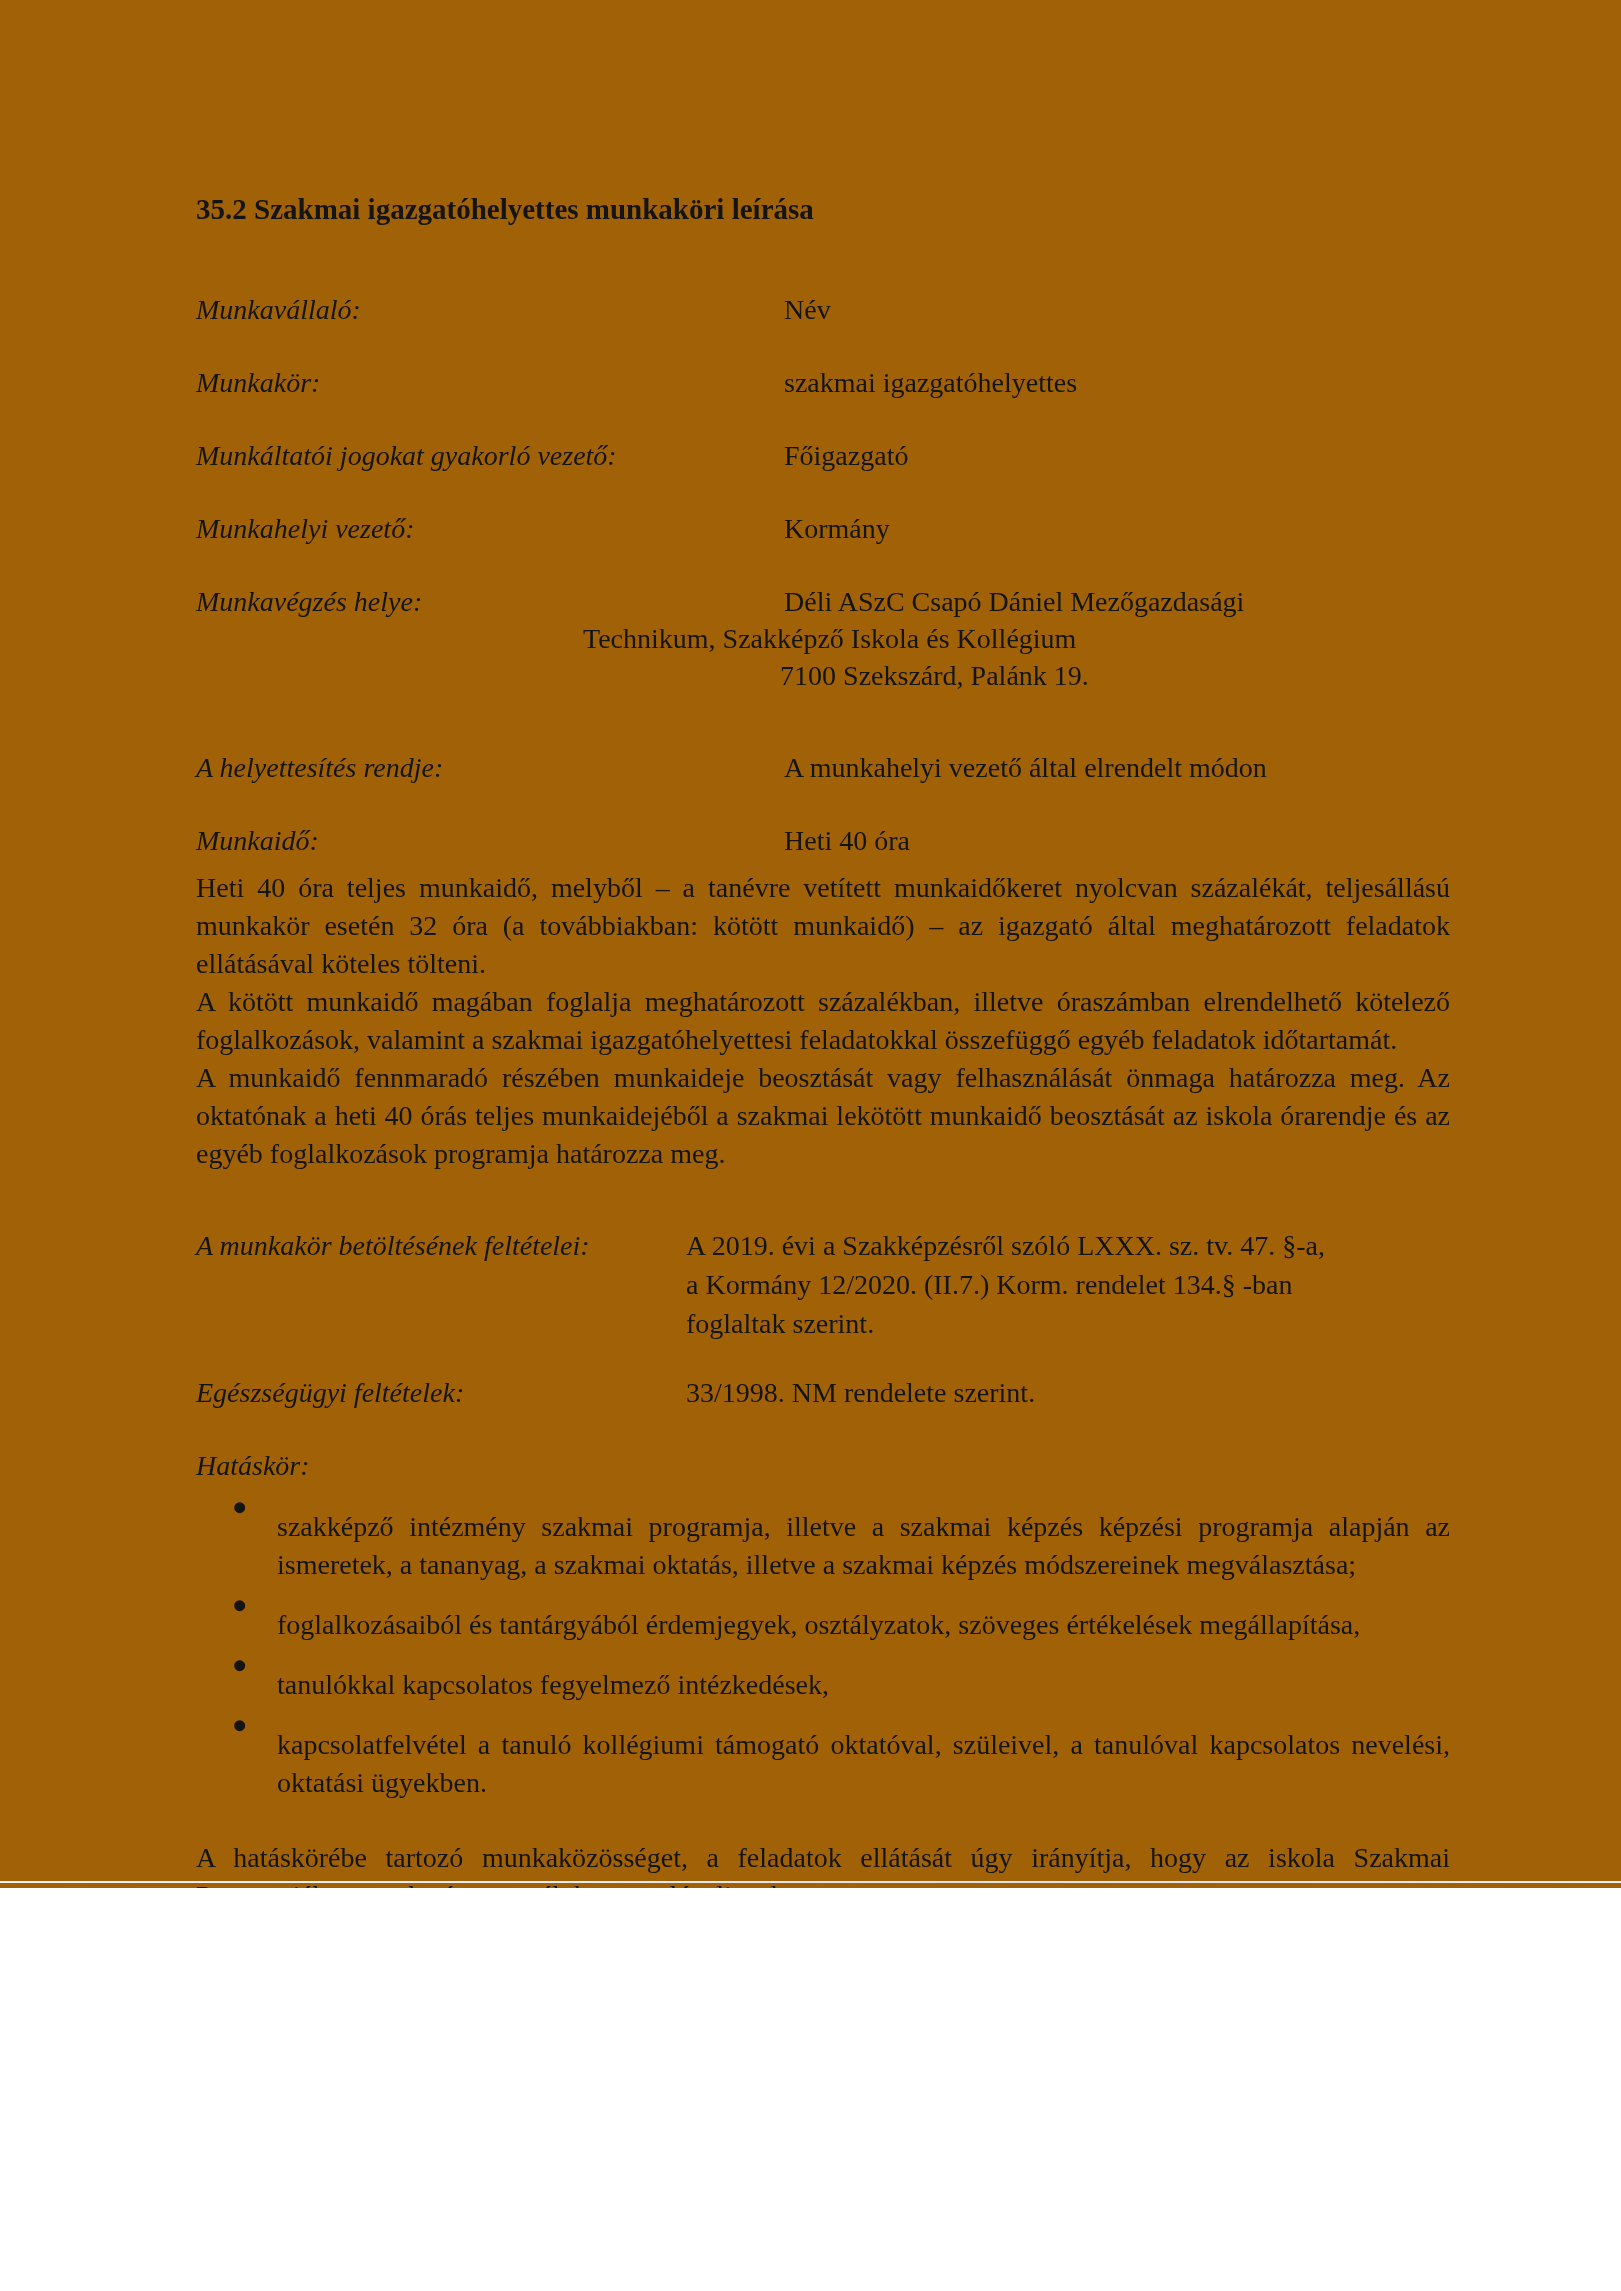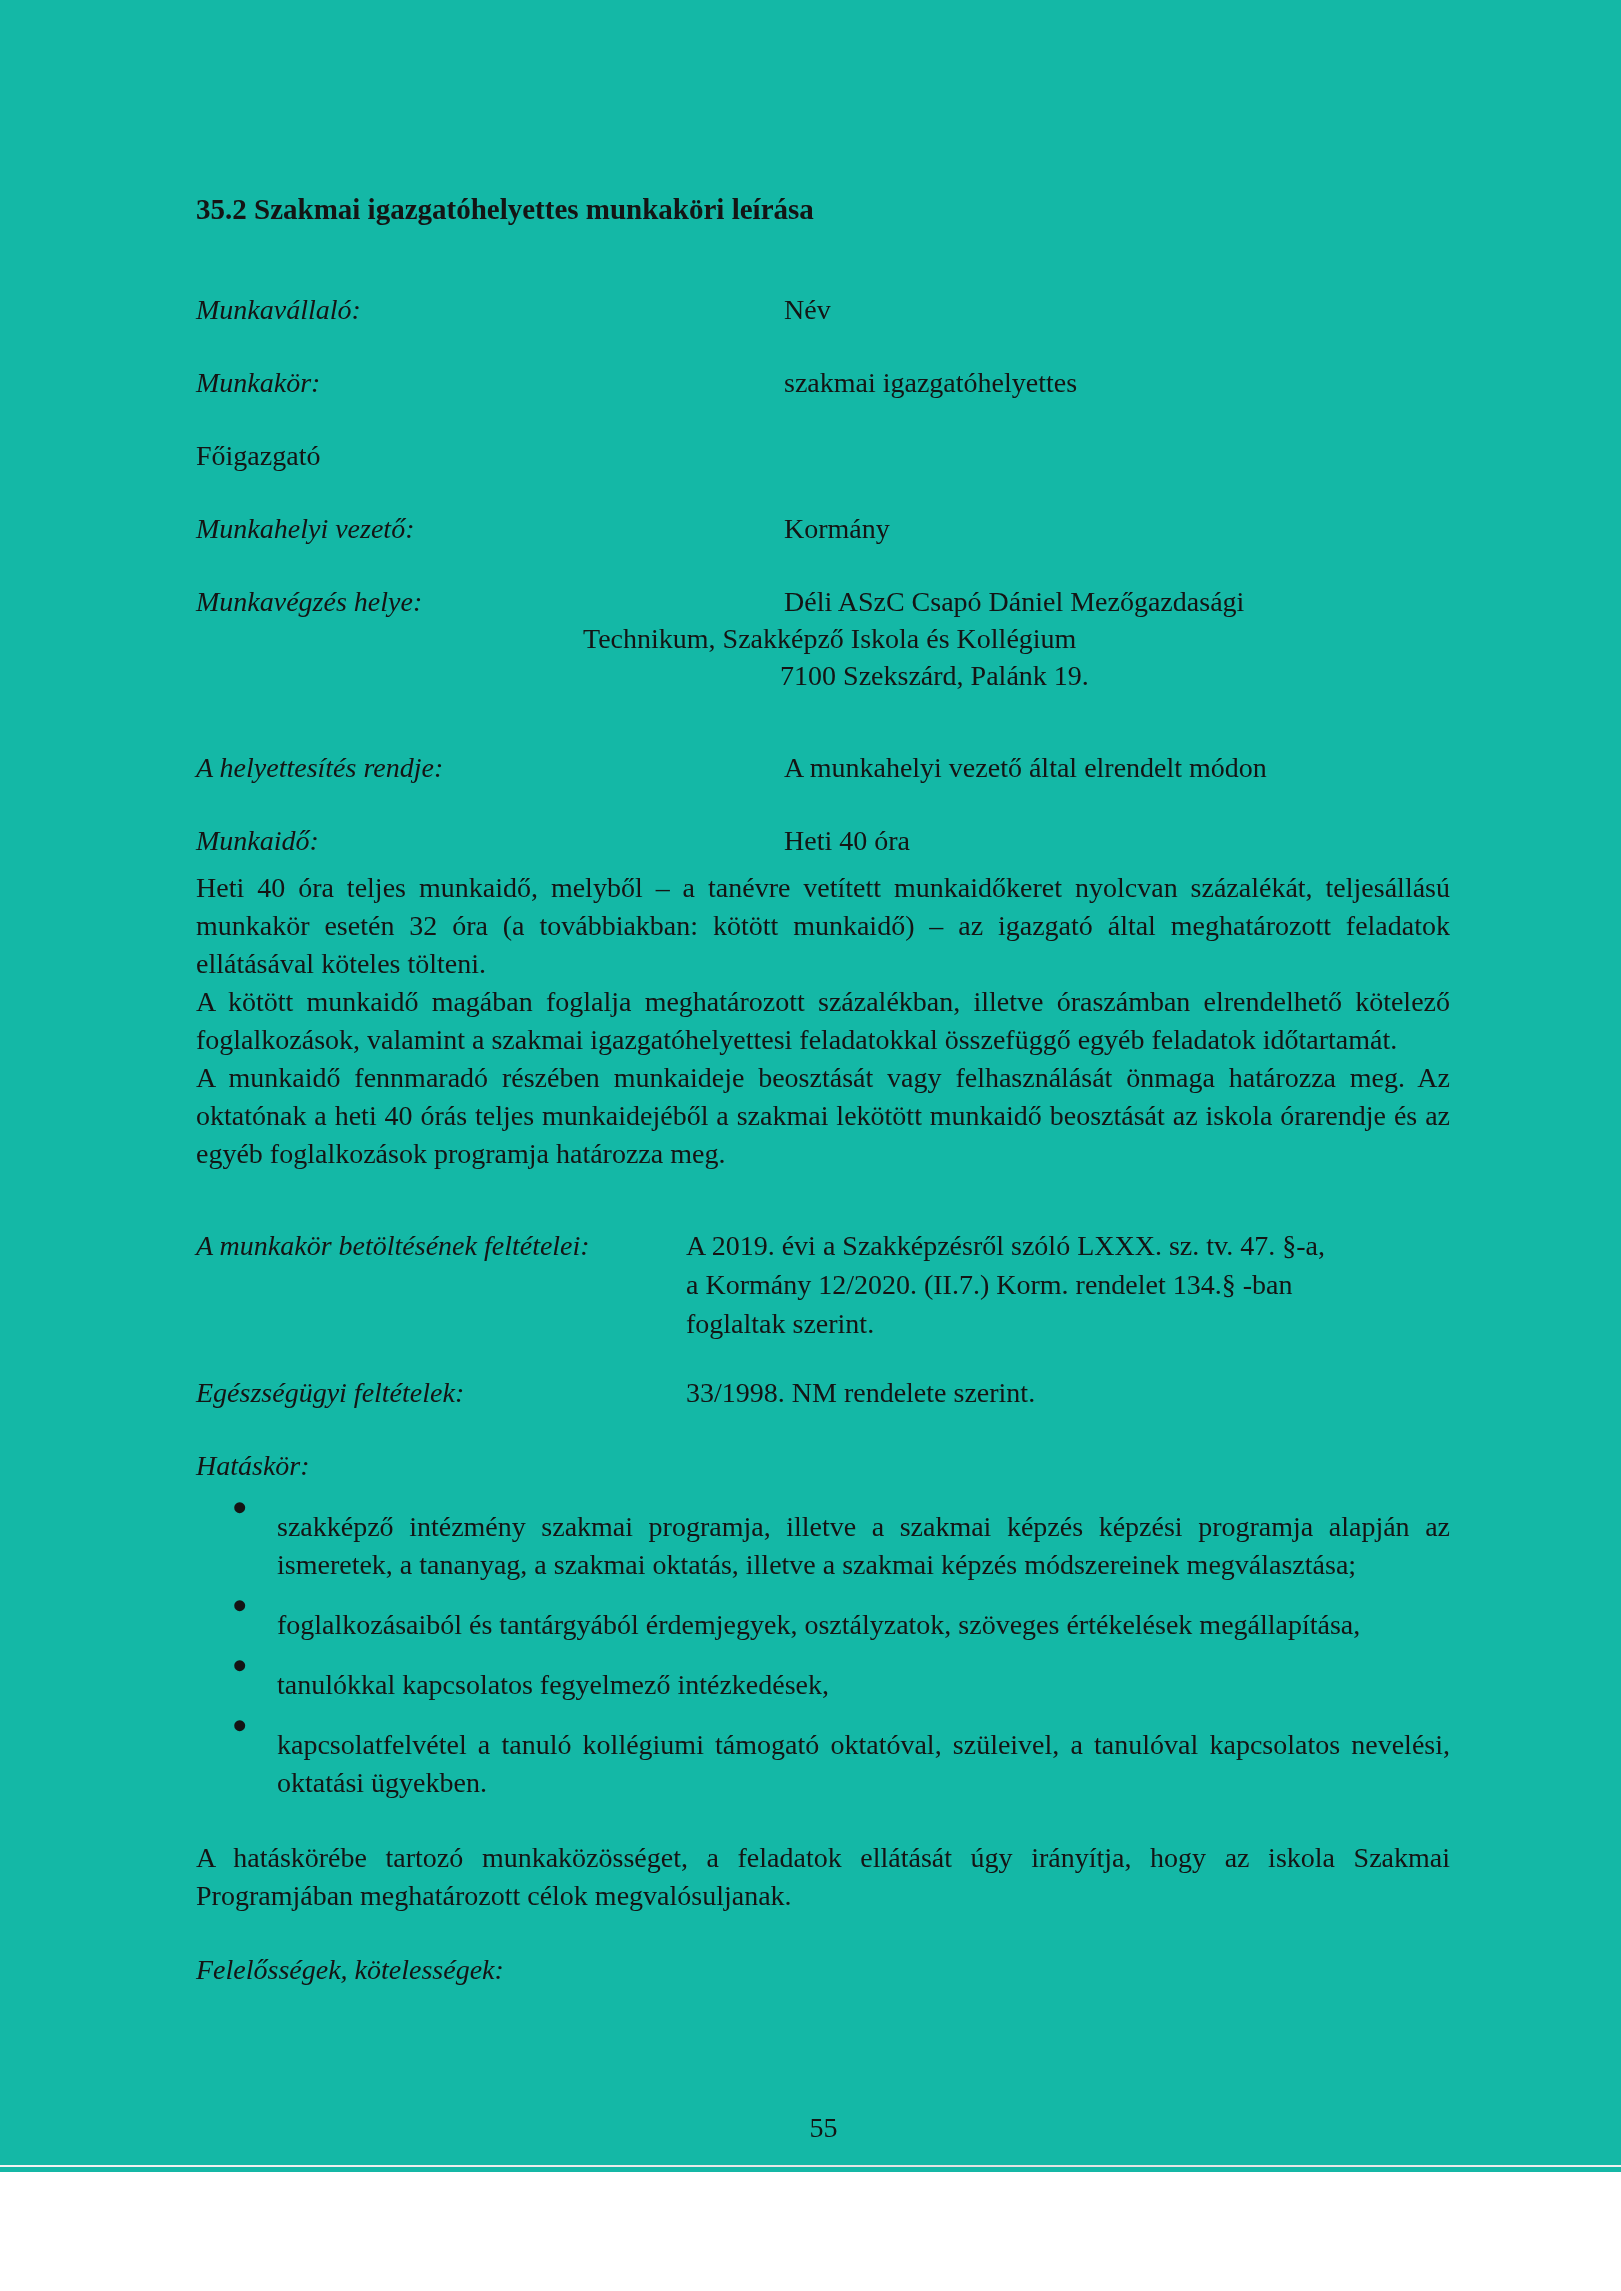--- a/index.html
+++ b/index.html
@@ -1,20 +1,20 @@
 <!DOCTYPE html>
 <html lang="hu"><head>
 <meta charset="utf-8">
 <style>
   html,body{margin:0;padding:0;background:#ffffff;}
   .page{
     position:relative;
     width:1621px;
-    height:2172px;
-    background:#14b8a6;
+    height:1888px;
+    background:#a16207;
     overflow:hidden;
     font-family:"Liberation Serif","DejaVu Serif",serif;
     color:#141414;
   }
   .content{
     box-sizing:border-box;
     padding:191px 171px 0 196px;
   }
   .title{
     font-size:29px;
@@ -117,20 +117,21 @@
       <div class="flabel">Munkavállaló:</div>
       <div class="fvalue">Név</div>
     </div>
 
     <div class="frow">
       <div class="flabel">Munkakör:</div>
       <div class="fvalue">szakmai igazgatóhelyettes</div>
     </div>
 
     <div class="frow">
+      <div class="flabel">Munkáltatói jogokat gyakorló vezető:</div>
       <div class="fvalue">Főigazgató</div>
     </div>
 
     <div class="frow">
       <div class="flabel">Munkahelyi vezető:</div>
       <div class="fvalue">Kormány</div>
     </div>
 
     <div class="frow workplace">
       <div class="flabel">Munkavégzés helye:</div>

